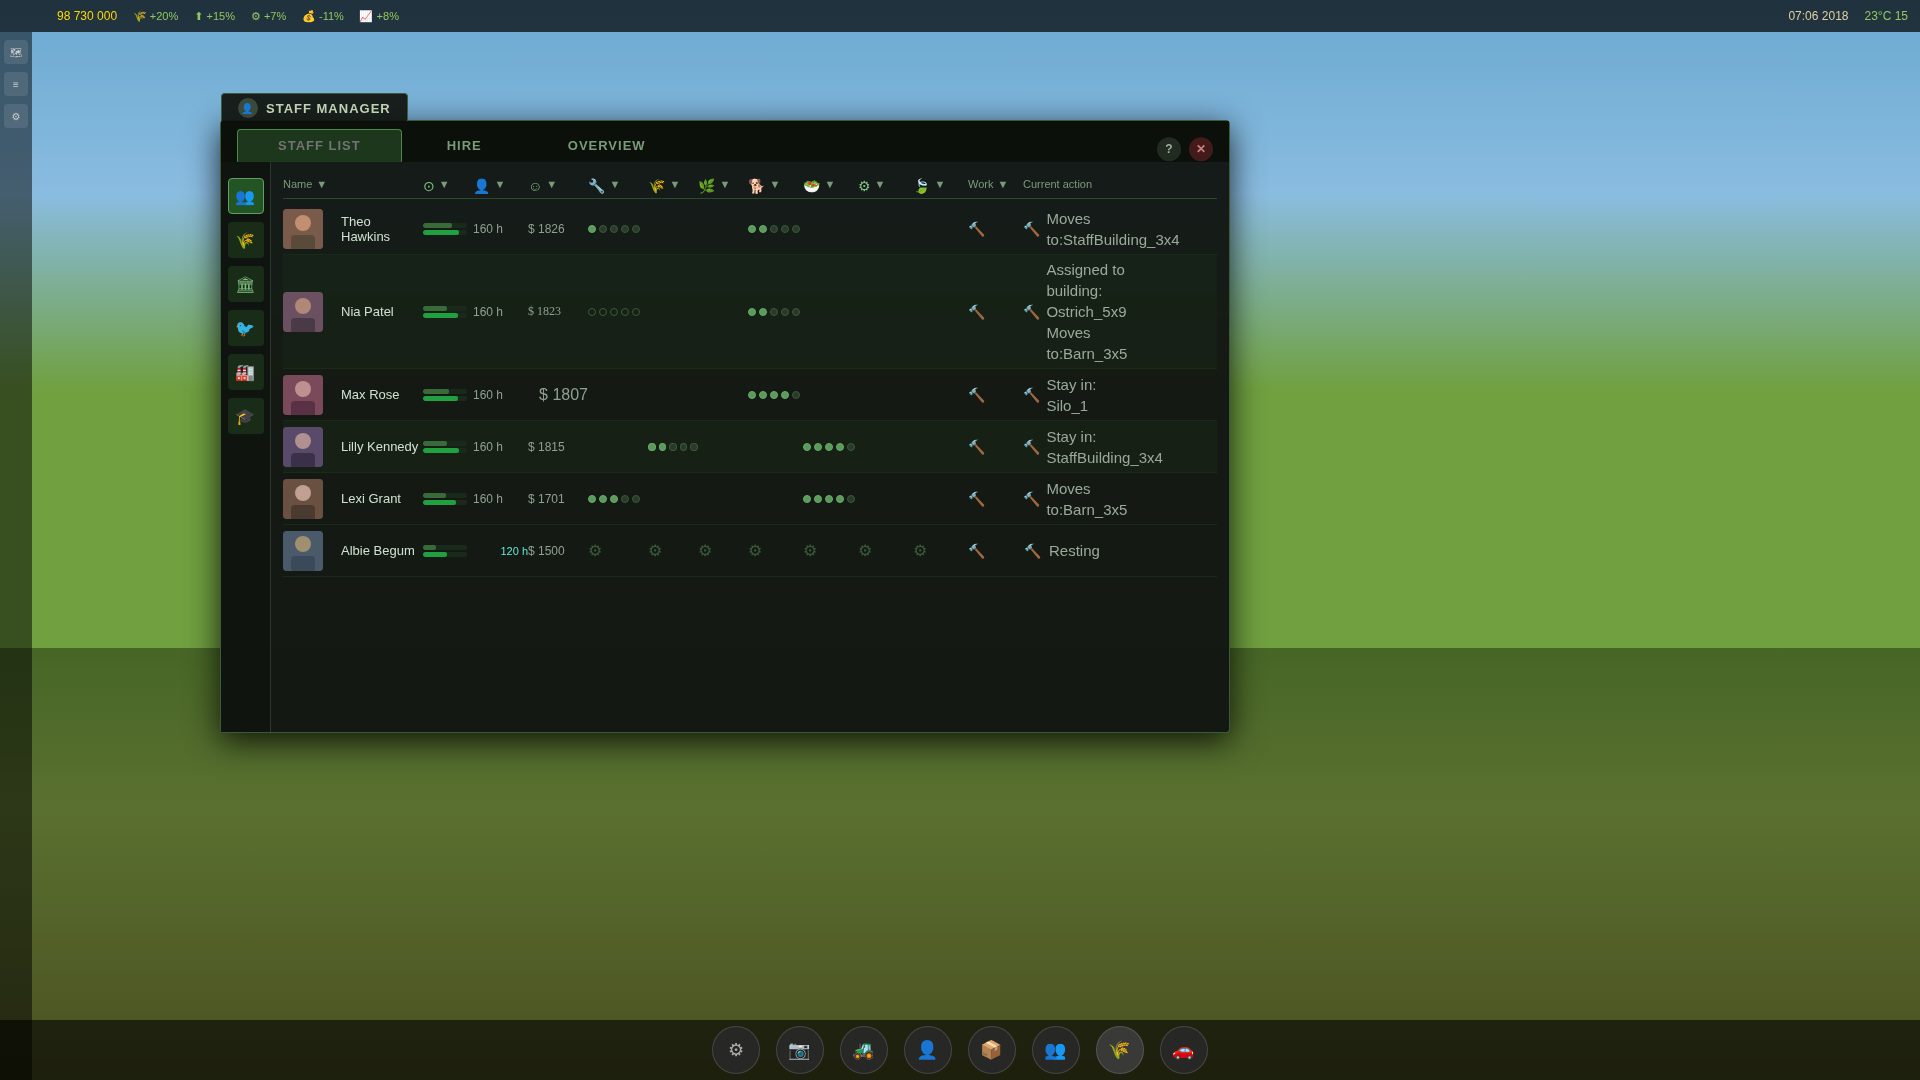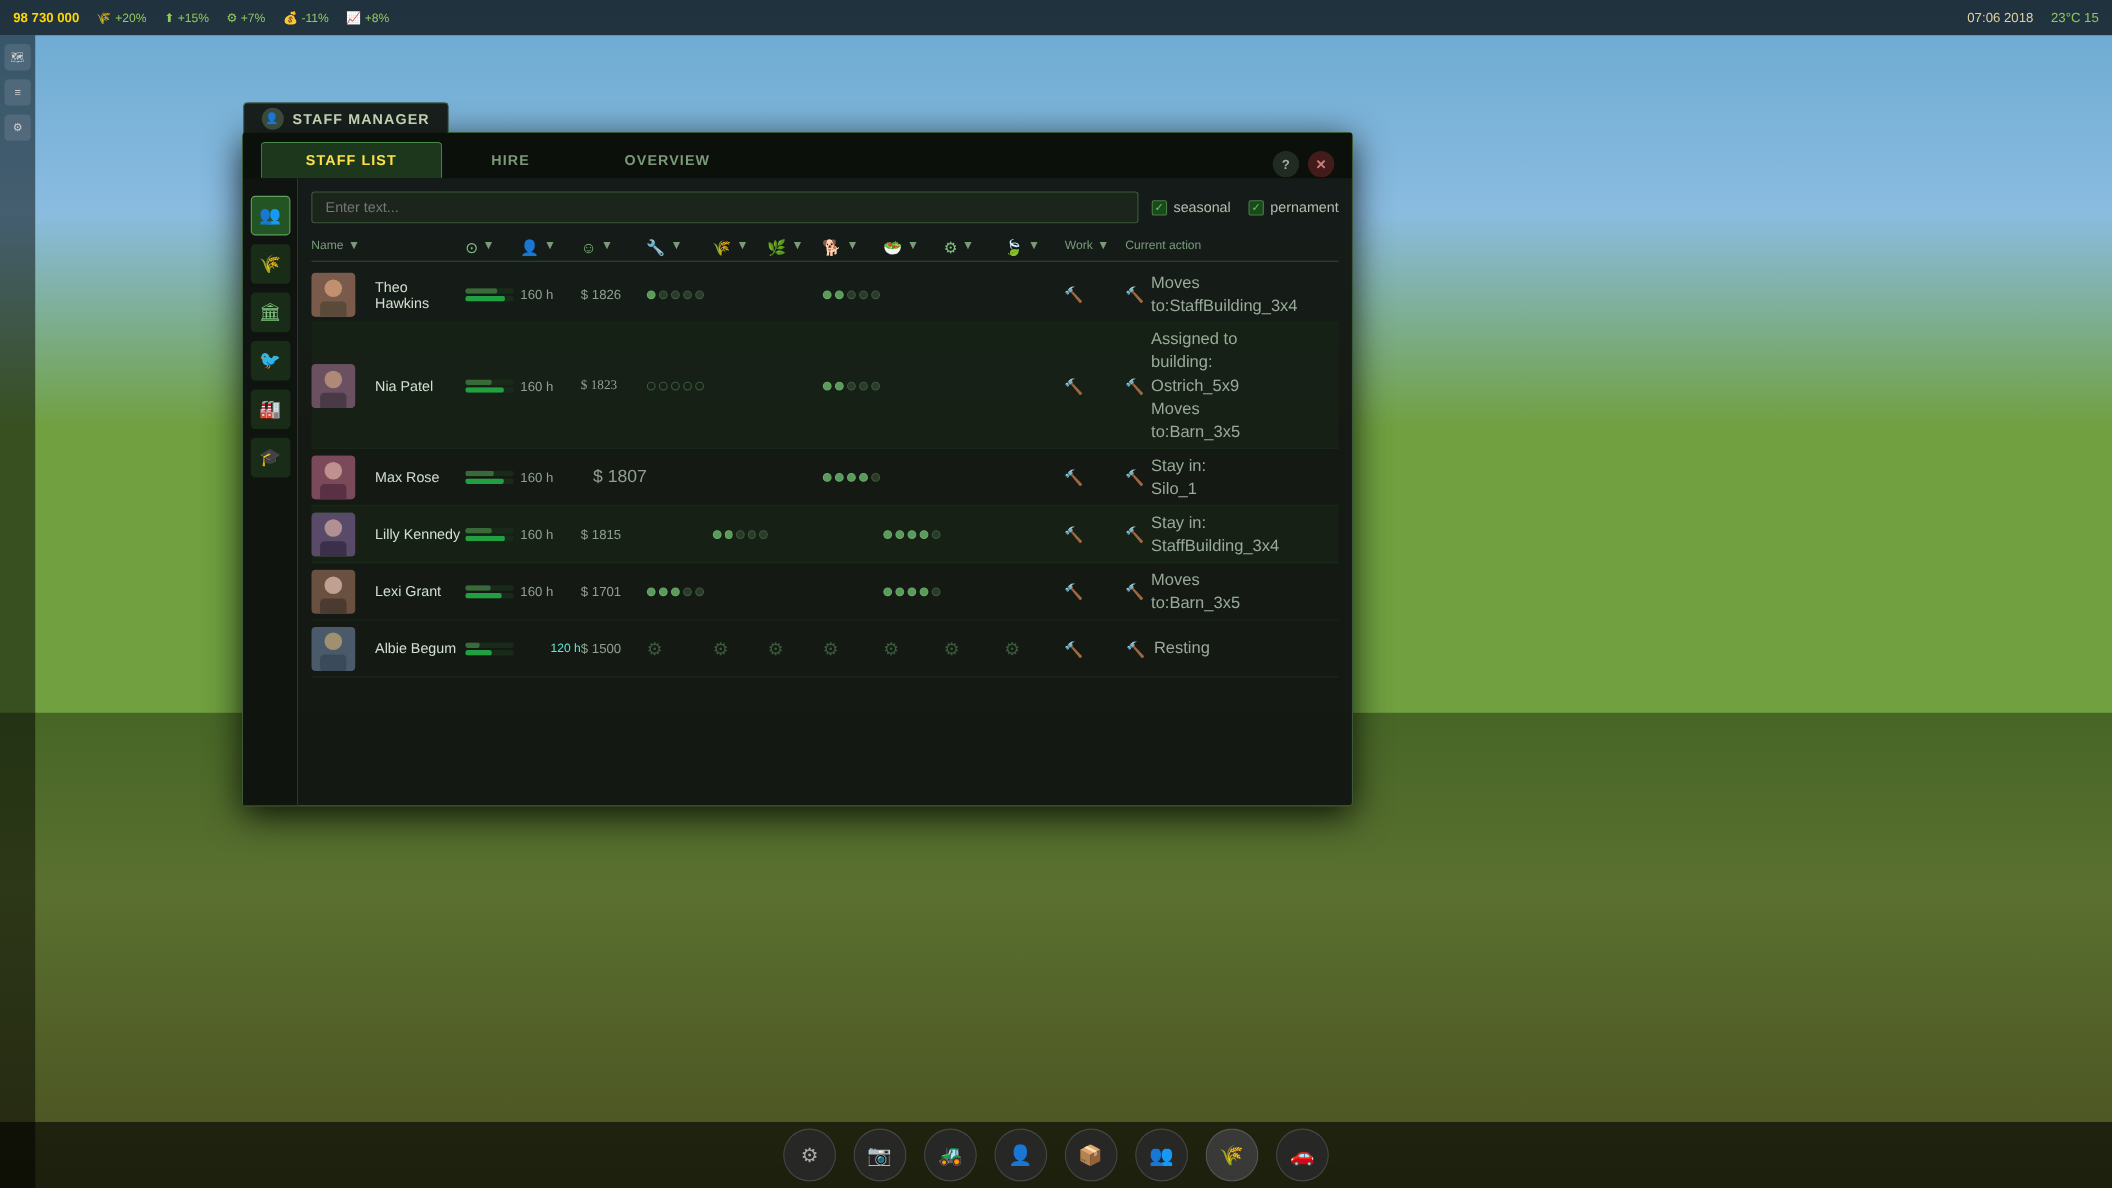--- a/index.html
+++ b/index.html
@@ -34,21 +34,21 @@
       height: 32px;
       background: rgba(0,0,0,0.7);
       display: flex;
       align-items: center;
       padding: 0 12px;
       gap: 16px;
       z-index: 100;
       font-size: 12px;
       color: #e0d0a0;
     }
-    .hud-money { color: #ffd700; font-weight: bold; }
+    .hud-money { color: #ffd700; font-weight: normal; margin-left: 45px; }
     .hud-stat { color: #90c860; font-size: 11px; }
     .hud-spacer { flex: 1; }
     .hud-time { color: #e0d0a0; }
     .hud-temp { color: #90c860; }
 
     
     .left-sidebar {
       position: absolute;
       top: 32px; left: 0;
       width: 32px;
@@ -147,21 +147,21 @@
       font-size: 13px;
       font-weight: bold;
       letter-spacing: 1px;
       color: #7a9a7a;
       cursor: pointer;
       border-radius: 4px 4px 0 0;
       border: 1px solid transparent;
     }
     .tab.active {
       background: rgba(30, 60, 30, 0.9);
-      color: #fde047;
+      color: #737373;
       border: 1px solid #4a8a4a;
       border-bottom: 1px solid rgba(30,60,30,0.9);
     }
     .tab-close-btns {
       position: absolute;
       right: 16px;
       top: 50%;
       transform: translateY(-20%);
       display: flex;
       gap: 8px;
@@ -430,33 +430,20 @@
       <div class="nav-icon active">👥</div>
       <div class="nav-icon">🌾</div>
       <div class="nav-icon">🏛</div>
       <div class="nav-icon">🐦</div>
       <div class="nav-icon">🏭</div>
       <div class="nav-icon">🎓</div>
     </div>
 
     <div class="panel-main">
 
-      <div class="search-row">
-        <input class="search-input" type="text" placeholder="Enter text..." style="">
-        <div class="filter-checkbox-group">
-          <label class="filter-checkbox">
-            <div class="cb-box checked"></div>
-            <span>seasonal</span>
-          </label>
-          <label class="filter-checkbox">
-            <div class="cb-box checked"></div>
-            <span>pernament</span>
-          </label>
-        </div>
-      </div>
 
       <div class="col-headers">
         <div class="col-hdr">
           <span>Name</span>
           <span>▼</span>
         </div>
         <div class="col-hdr">
           <span class="col-hdr-icon">⊙</span>
           <span>▼</span>
         </div>

